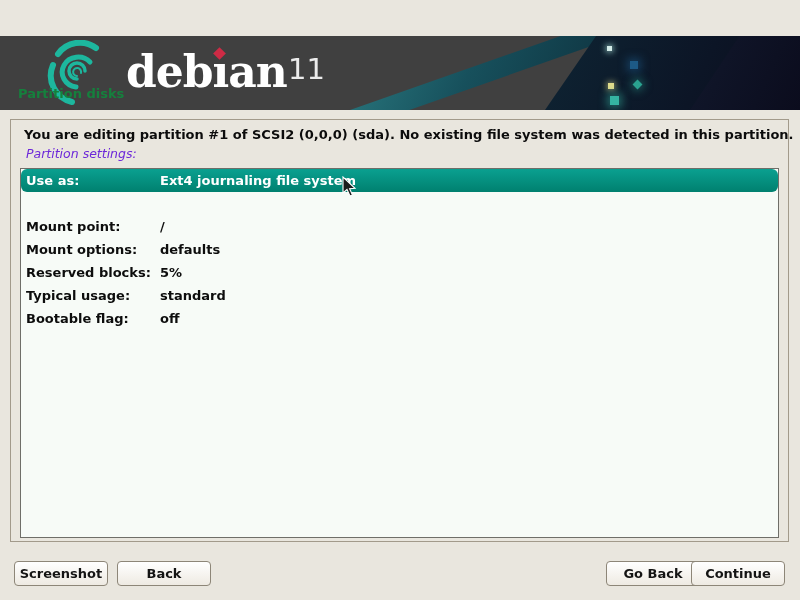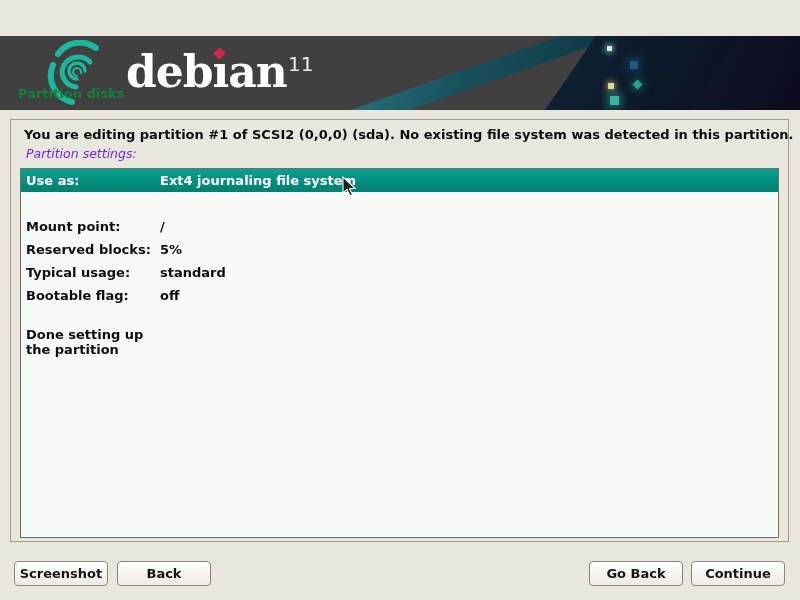--- a/index.html
+++ b/index.html
@@ -47,21 +47,21 @@
     line-height: 56px;
   }
   .i-wrap { position: relative; }
   .red-dot {
     position: absolute; left: 2px; top: 3px; width: 9px; height: 9px;
     background: #ce2b45; transform: rotate(45deg);
   }
   .version-num {
     position: absolute; left: 288px; top: 16px;
     font-family: "DejaVu Sans", sans-serif;
-    font-weight: 400; font-size: 20px; color: #ececec; text-align: right;
+    font-weight: 400; font-size: 29px; color: #ececec; text-align: right;
   }
 
   
   .page-title {
     position: absolute; left: 18px; top: 86px;
     font-size: 13px; font-weight: bold; color: #15803d;
   }
 
   .panel {
     position: absolute; left: 10px; top: 119px; width: 779px; height: 423px;
@@ -75,39 +75,39 @@
     position: absolute; left: 15px; top: 26px;
     font-size: 12.5px; font-style: italic; color: #6d28d9;
   }
 
   .listbox {
     position: absolute; left: 9px; top: 48px; width: 759px; height: 370px;
     background: #f7fbf7;
     border: 1px solid #6f6e68;
     overflow: hidden;
   }
-  .row { display: flex; align-items: center; height: 23px; cursor: default; }
+  .row { display: flex; align-items: center; height: 23px; cursor: default; border-radius: 6px; }
   .row .lbl { margin-left: 5px; width: 134px; font-size: 13px; font-weight: bold; color: #0d0d0d; flex-shrink: 0; }
   .row .val { font-size: 13px; font-weight: bold; color: #0d0d0d; }
   .row.selected { background: linear-gradient(#0aa090, #00806f); }
   .row.selected .lbl, .row.selected .val { color: #ffffff; }
   .row.spacer { pointer-events: none; }
 
   
   .btn {
     position: absolute; height: 25px; width: 94px;
     border: 1px solid #8d8678; border-radius: 4px;
     background: linear-gradient(#ffffff, #eeeae2);
     font-family: "DejaVu Sans", "Liberation Sans", sans-serif;
     font-size: 13px; font-weight: bold; color: #141414;
     text-align: center; line-height: 22px; cursor: default;
   }
   #btn-screenshot { left: 14px;  top: 561px; }
   #btn-help       { left: 117px; top: 561px; }
-  #btn-goback     { left: 589px; top: 561px; }
+  #btn-goback     { left: 606px; top: 561px; }
   #btn-continue   { left: 691px; top: 561px; }
 
   .cursor { position: absolute; left: 342px; top: 176px; width: 15px; height: 22px; pointer-events: none; z-index: 50; }
 </style>
 </head>
 <body>
 
 <div class="banner">
   <div class="band-main"></div>
   <div class="band-right"></div>
@@ -145,37 +145,37 @@
       </div>
       <div class="row spacer">
         <span class="lbl"></span>
         <span class="val"></span>
       </div>
       <div class="row">
         <span class="lbl">Mount point:</span>
         <span class="val">/</span>
       </div>
       <div class="row">
+        <span class="lbl">Mount options:</span>
+        <span class="val">defaults</span>
+      </div>
+      <div class="row">
         <span class="lbl">Reserved blocks:</span>
         <span class="val">5%</span>
       </div>
       <div class="row">
         <span class="lbl">Typical usage:</span>
         <span class="val">standard</span>
       </div>
       <div class="row">
         <span class="lbl">Bootable flag:</span>
         <span class="val">off</span>
       </div>
       <div class="row spacer">
         <span class="lbl"></span>
-        <span class="val"></span>
-      </div>
-      <div class="row">
-        <span class="lbl">Done setting up the partition</span>
         <span class="val"></span>
       </div>
     </div>
 </div>
 
 <button class="btn" id="btn-screenshot">Screenshot</button>
 <button class="btn" id="btn-help">Back</button>
 <button class="btn" id="btn-goback">Go Back</button>
 <button class="btn" id="btn-continue">Continue</button>
 

